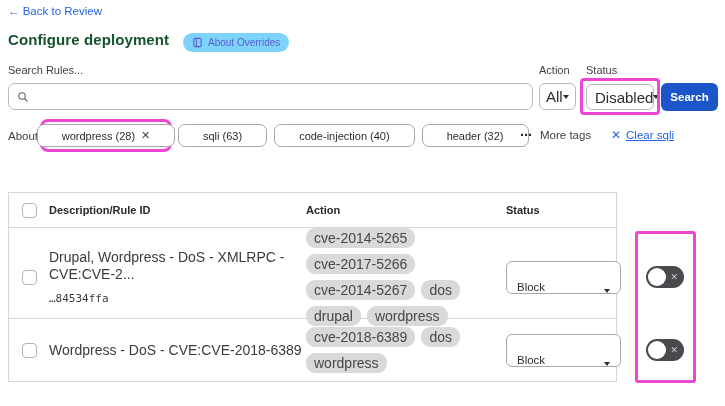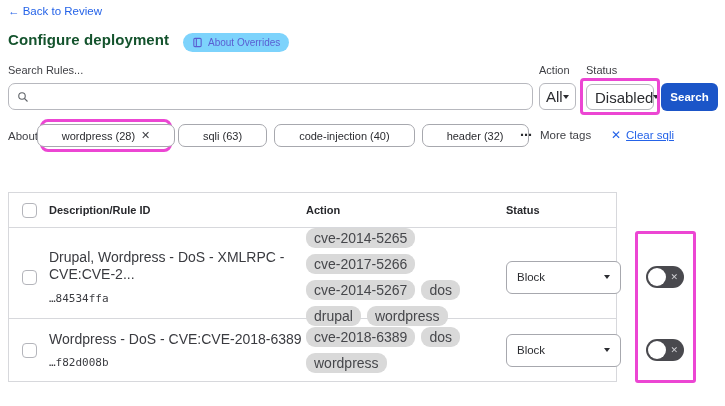--- a/index.html
+++ b/index.html
@@ -103,21 +103,21 @@
     font-family:"DejaVu Sans Mono","Liberation Mono",monospace;
     font-size:11px; color:#3a3b40; margin-top:9px;
   }
   .cell-tags { display:flex; flex-wrap:wrap; gap:6px; padding-right:14px; }
   .gray-pill {
     background:#d9d9d9; color:#46474b; border-radius:9px;
     padding:2px 8px; font-size:14px; white-space:nowrap;
   }
   .action-select {
     width:115px; height:33px; border:1px solid #a7a8ae; border-radius:6px;
-    background:#fff; display:flex; align-items:center; justify-content:space-between;
+    background:#fff; display:flex; align-items:flex-end; justify-content:space-between;
     padding:0 10px; font-size:11.5px; color:#2b2c30; cursor:pointer;
   }
   .toggle {
     width:38px; height:22px; border-radius:11px; background:#49494e;
     position:relative; cursor:pointer;
   }
   .toggle .knob {
     position:absolute; left:2px; top:2px; width:18px; height:18px;
     border-radius:50%; background:#ffffff;
   }
@@ -243,21 +243,20 @@
         </div>
       </div>
     </div>
 
     <div class="t-row row-2">
       <div class="cb-cell">
           <input type="checkbox" style="">
         </div>
       <div>
         <div class="desc-line">Wordpress - DoS - CVE:CVE-2018-6389</div>
-        <div class="rule-id">…f82d008b</div>
       </div>
       <div class="cell-tags">
         <span class="gray-pill">cve-2018-6389</span>
         <span class="gray-pill">dos</span>
         <span class="gray-pill">wordpress</span>
       </div>
       <div>
         <div class="action-select">
           <span>Block</span>
           <span class="caret"></span>

